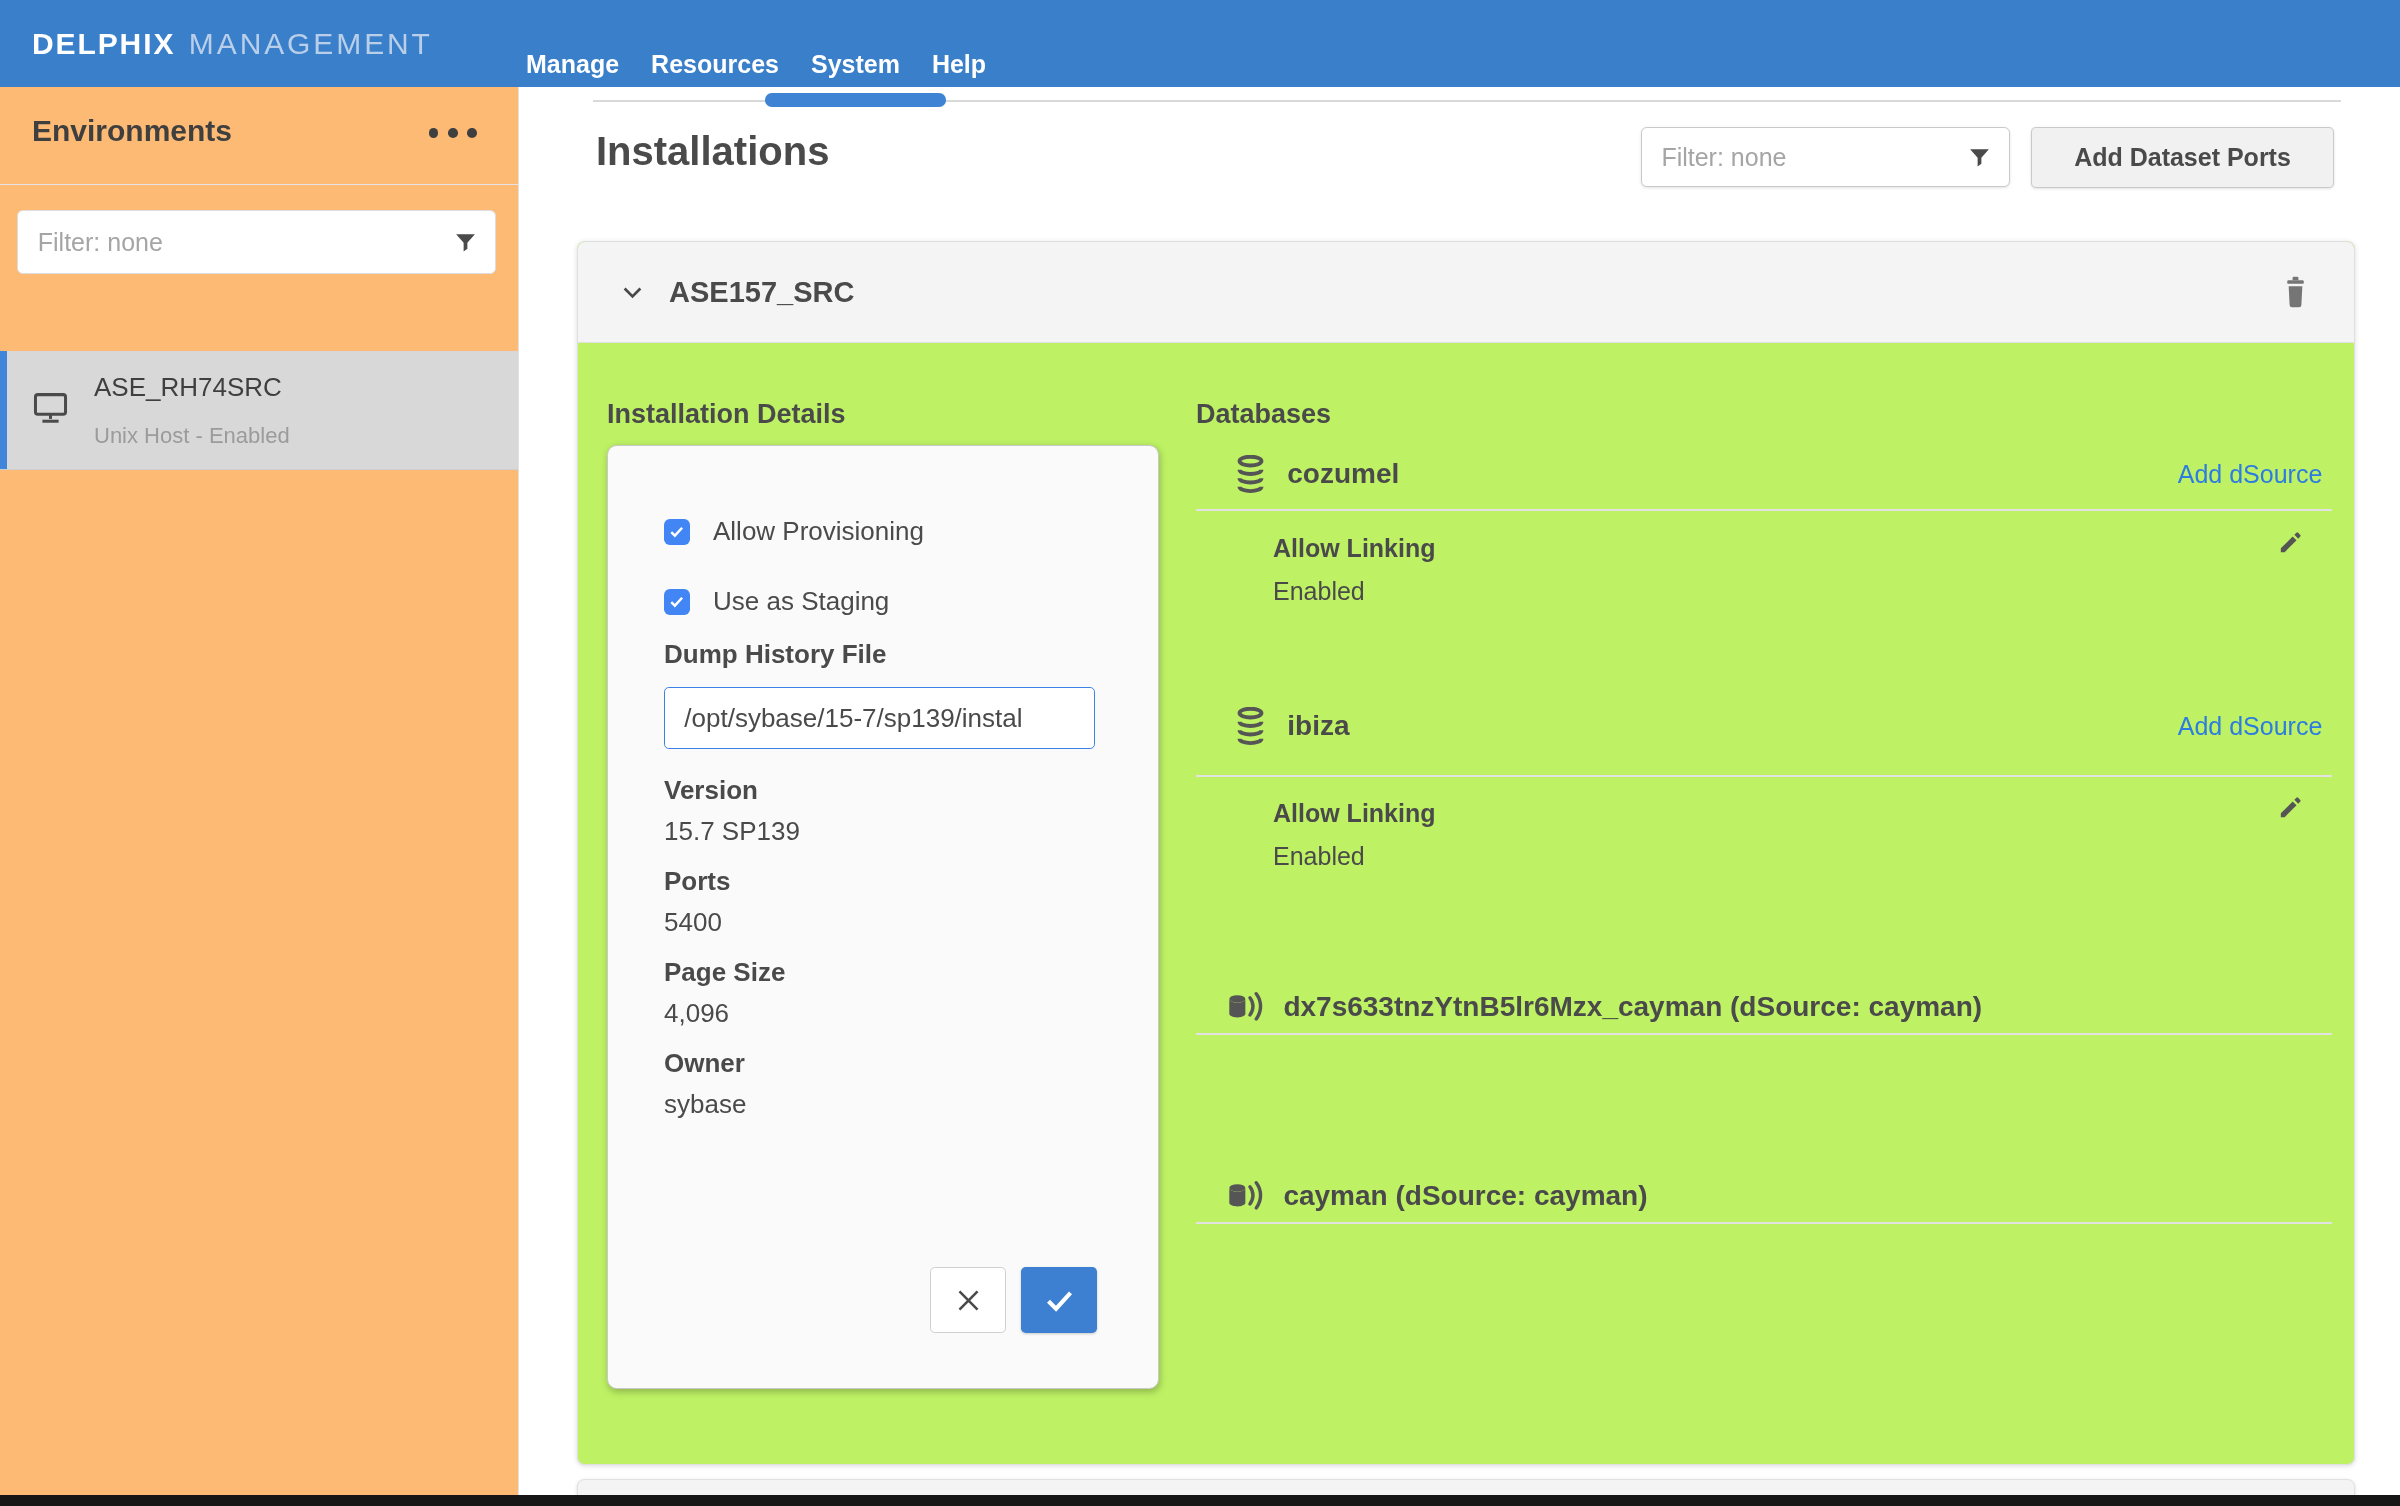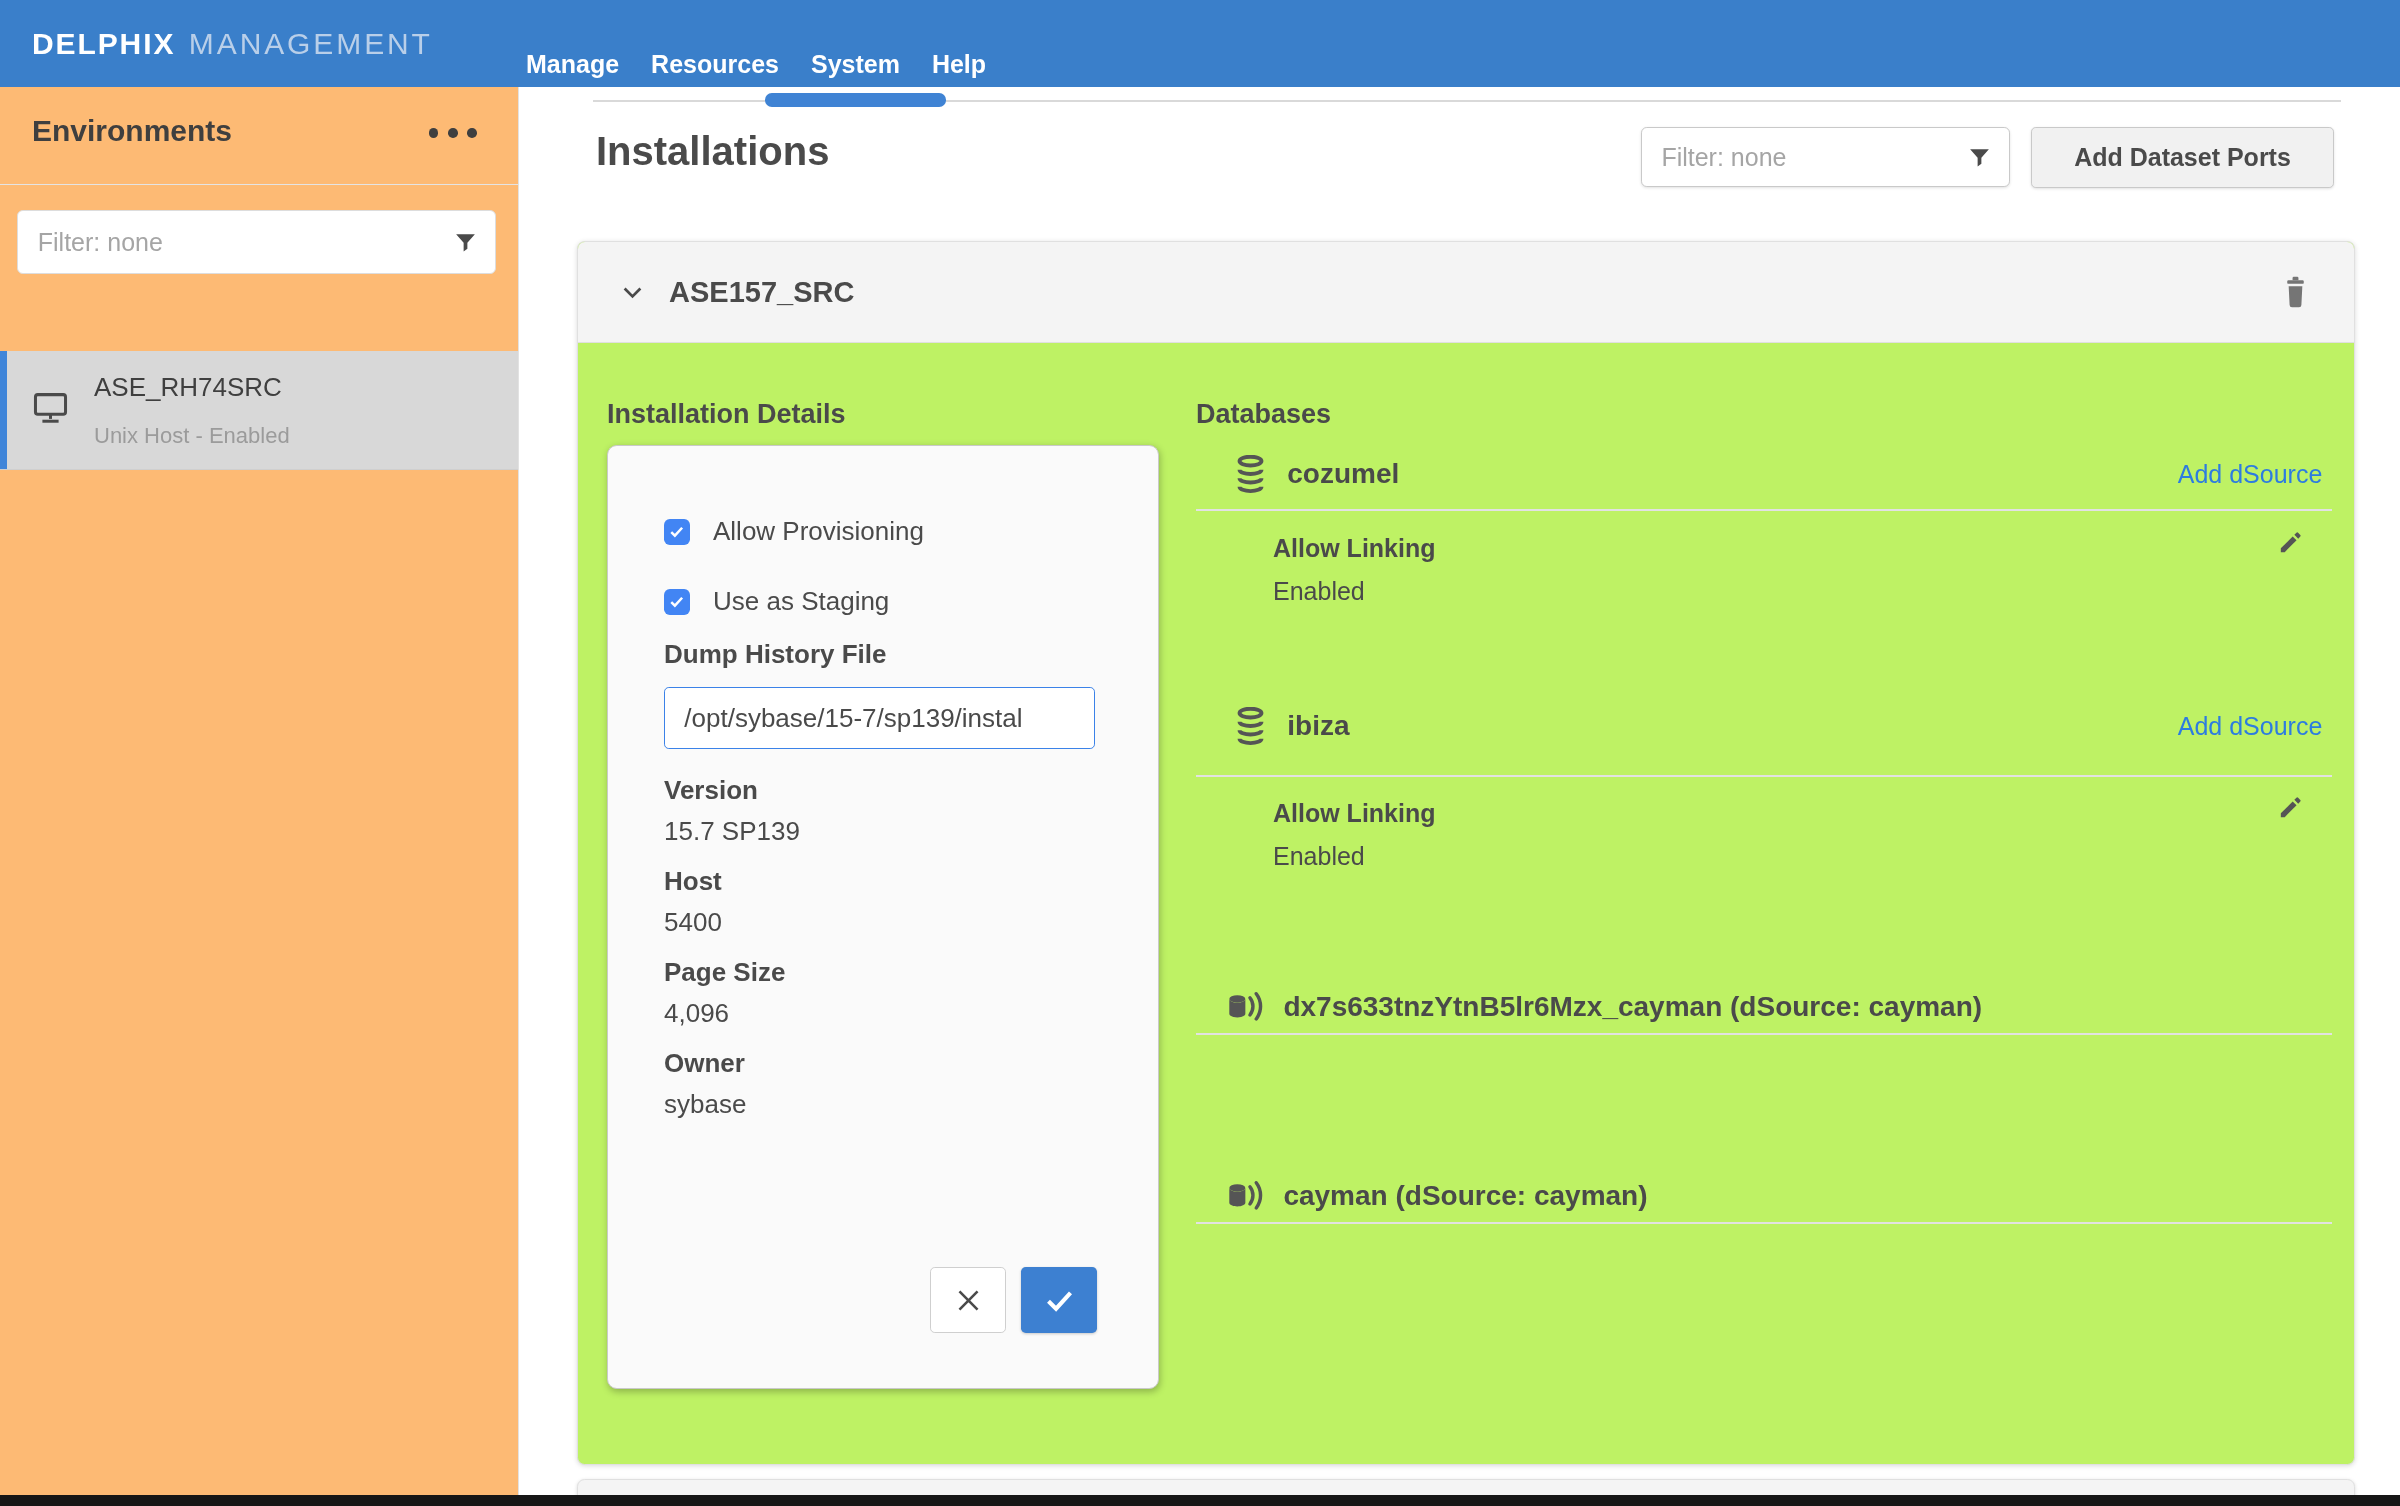--- a/index.html
+++ b/index.html
@@ -195,21 +195,21 @@
             </div>
 
             <div class="dump-label">Dump History File</div>
             <input class="dump-input" type="text" value="/opt/sybase/15-7/sp139/instal" style="">
 
             <div class="field field-0">
               <div class="field-label">Version</div>
               <div class="field-value">15.7 SP139</div>
             </div>
             <div class="field field-1">
-              <div class="field-label">Host</div>
+              <div class="field-label">Ports</div>
               <div class="field-value">5400</div>
             </div>
             <div class="field field-2">
               <div class="field-label">Page Size</div>
               <div class="field-value">4,096</div>
             </div>
             <div class="field field-3">
               <div class="field-label">Owner</div>
               <div class="field-value">sybase</div>
             </div>

